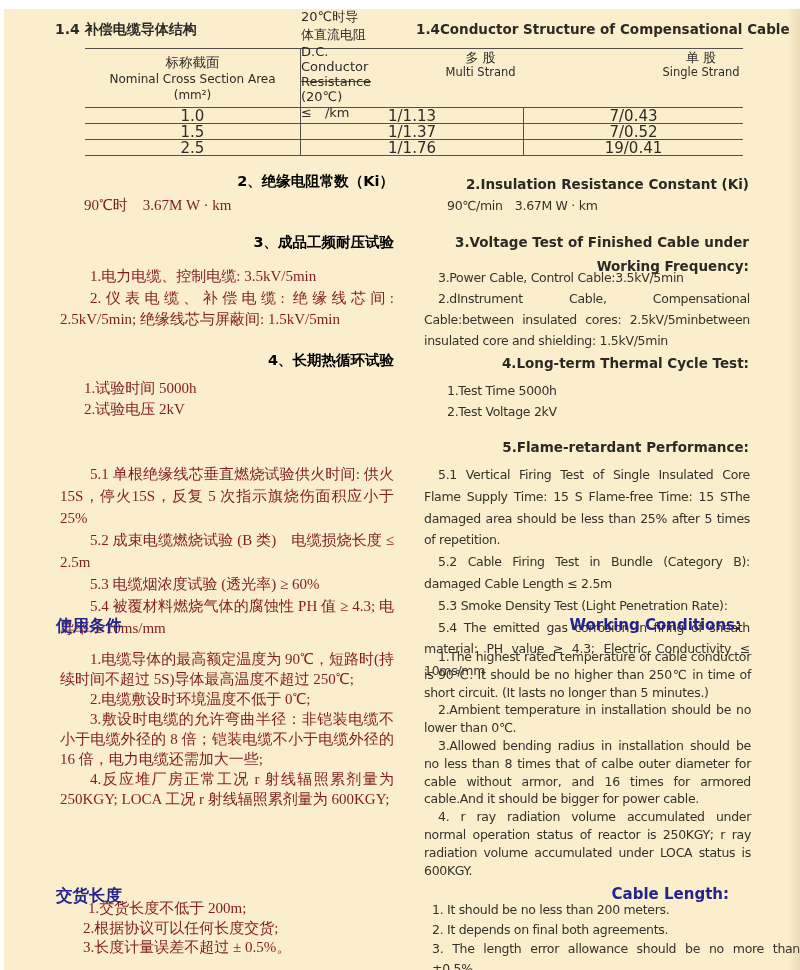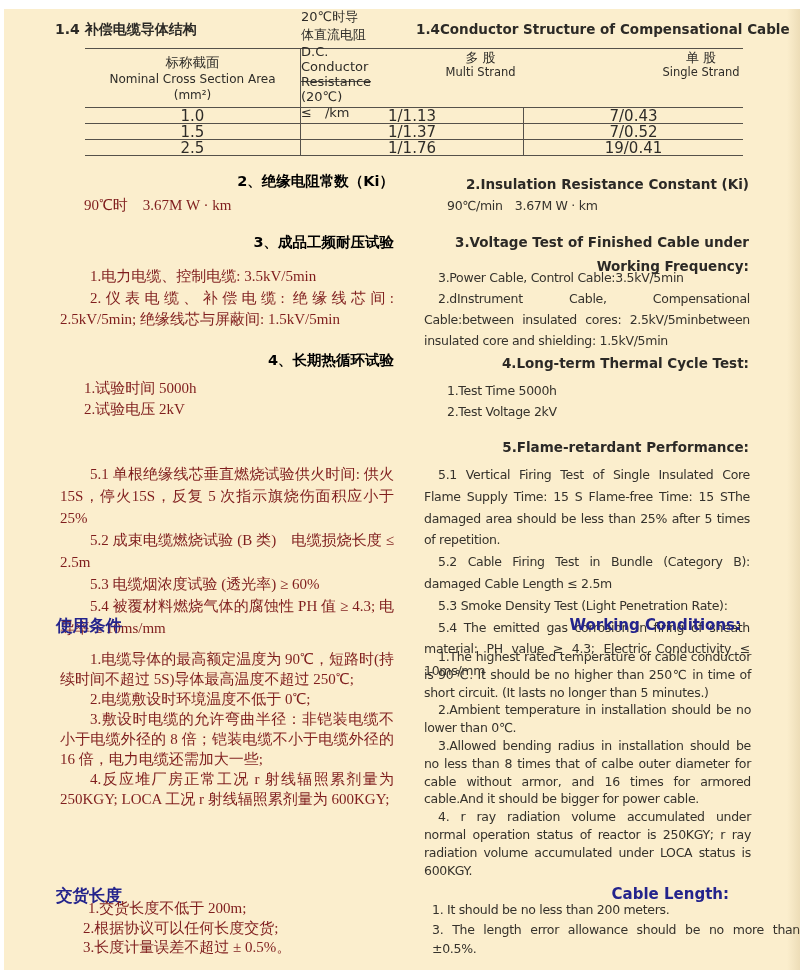--- a/index.html
+++ b/index.html
@@ -169,17 +169,18 @@
 
   <div class="abs h-navy-zh navy" style="left:52px;top:876px;">交货长度</div>
   <div class="abs h-navy-en navy" style="left:420px;top:876px;width:305px;">Cable Length:</div>
   <div class="abs b-zh" style="left:79px;top:890px;line-height:19.7px;">
     <p class="line" style="text-indent:5px;">1.交货长度不低于 200m;</p>
     <p class="line" style="text-indent:0;">2.根据协议可以任何长度交货;</p>
     <p class="line" style="text-indent:0;">3.长度计量误差不超过 ± 0.5%。</p>
   </div>
   <div class="abs b-en" style="left:428px;top:891px;line-height:19.7px;">
     <p class="line" style="text-indent:0;">1. It should be no less than 200 meters.</p>
+    <p class="line" style="text-indent:0;">2. It depends on final both agreements.</p>
     <p class="line" style="text-indent:0;">3. The length error allowance should be no more than ±0.5%.</p>
   </div>
 
   <div class="edge-shade"></div>
 </div>
 
 </body></html>

